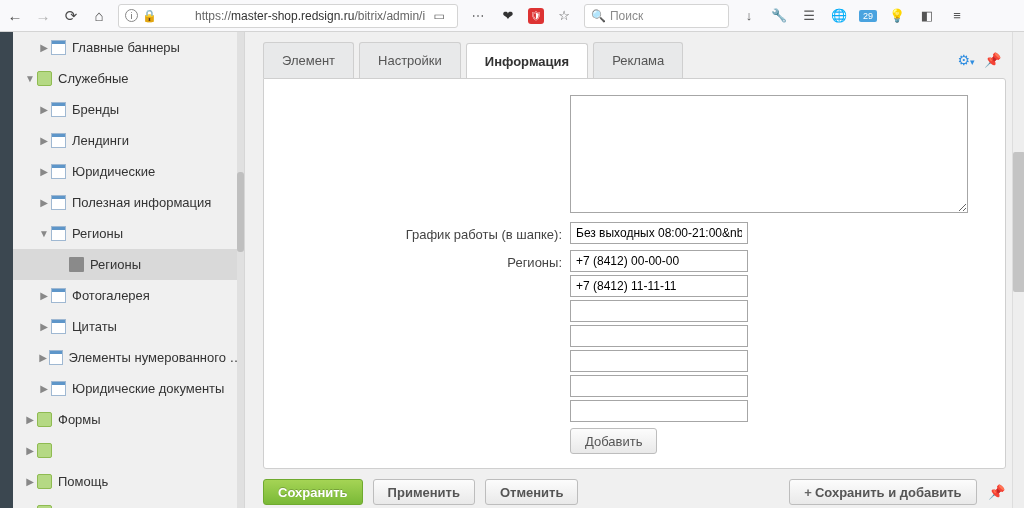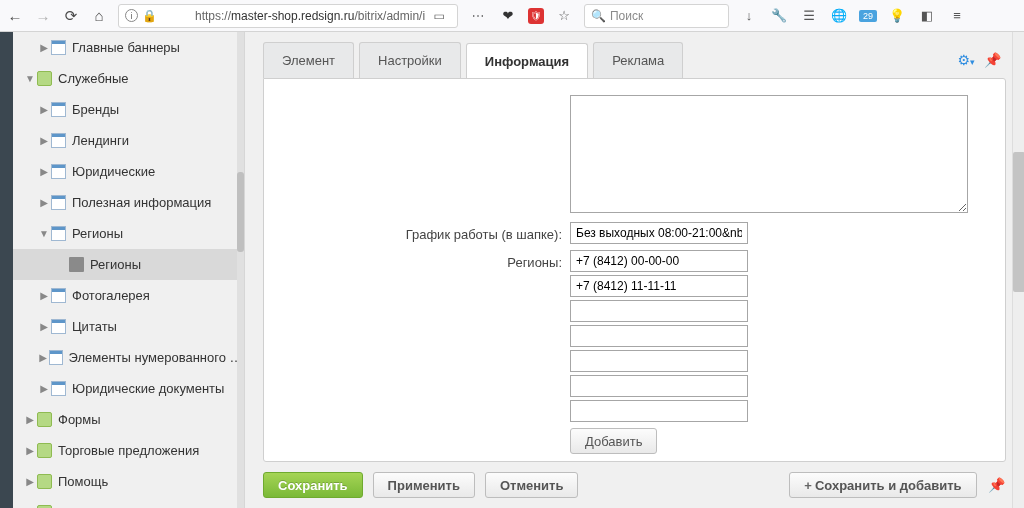--- a/index.html
+++ b/index.html
@@ -66,21 +66,21 @@
 
 textarea.desc { width: 398px; height: 118px; border: 1px solid #a6a6a6; resize: both; font-family: inherit; font-size: 13px; padding: 4px; }
 input.txt { width: 178px; height: 22px; border: 1px solid #a6a6a6; padding: 0 5px; font-size: 12px; background: #fff; }
 .phone-stack { display: flex; flex-direction: column; gap: 3px; }
 
 .btn { height: 26px; border: 1px solid #bdbdbd; background: linear-gradient(#fcfcfc,#e9e9e9); border-radius: 3px; padding: 0 14px; font-size: 13px; color: #555; cursor: pointer; font-weight: 700; }
 .btn.primary { background: linear-gradient(#a5d455,#7ab937); border-color: #6faa2f; color: #fff; text-shadow: 0 -1px 0 rgba(0,0,0,0.2); }
 .btn.add-tel { font-weight: normal; }
 
 
-.bottom-bar { padding: 10px 0 10px; display: flex; align-items: center; gap: 10px; }
+.bottom-bar { padding: 10px 0 3px; display: flex; align-items: center; gap: 10px; }
 .bottom-bar .right { margin-left: auto; display: flex; align-items: center; gap: 12px; }
 .plus { font-weight: 700; color: #666; margin-right: 3px; }
 
 
 .main-scroll { position: absolute; right: 0; top: 0; width: 12px; height: 100%; background: #eee; border-left: 1px solid #ddd; }
 .main-scroll .thumb { position: absolute; top: 120px; width: 12px; height: 140px; background: #c4c4c4; border-radius: 2px; }
 </style>
 </head>
 <body>
 
@@ -181,21 +181,20 @@
           <span class="item-label">Юридические документы</span>
         </div>
         <div class="tree-item indent-1">
           <span class="arrow">▶</span>
           <span class="ico ico-folder"></span>
           <span class="item-label">Формы</span>
         </div>
         <div class="tree-item indent-1">
           <span class="arrow">▶</span>
           <span class="ico ico-folder"></span>
-          <span class="item-label">Торговые предложения</span>
         </div>
         <div class="tree-item indent-1">
           <span class="arrow">▶</span>
           <span class="ico ico-folder"></span>
           <span class="item-label">Помощь</span>
         </div>
         <div class="tree-item indent-1">
           <span class="arrow">▶</span>
           <span class="ico ico-folder"></span>
           <span class="item-label">Полезная информация</span>

